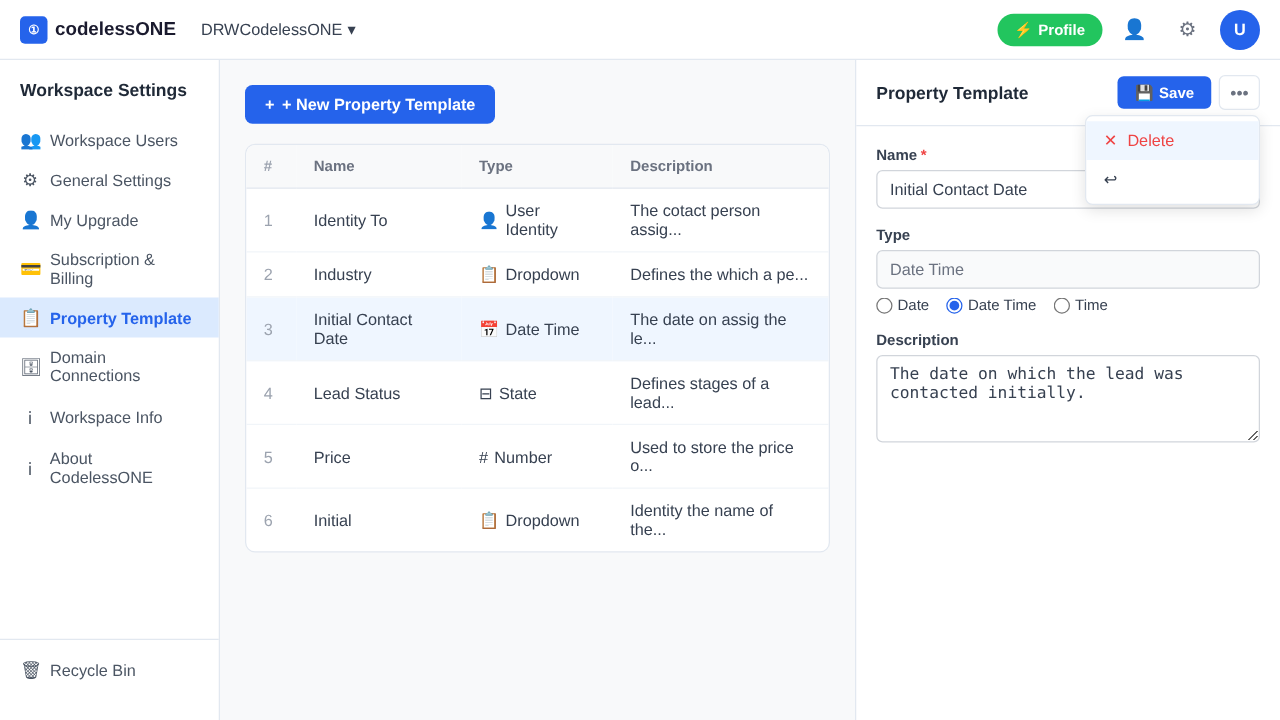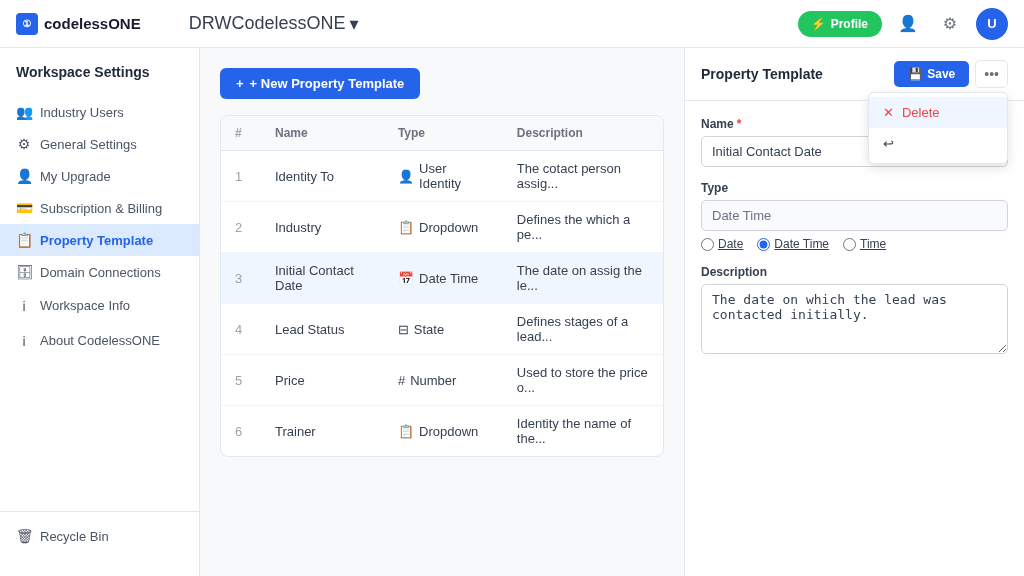--- a/index.html
+++ b/index.html
@@ -7,31 +7,31 @@
 
     
     .topnav {
       display: flex; align-items: center; justify-content: space-between;
       background: #fff; height: 48px; padding: 0 16px;
       border-bottom: 1px solid #e2e8f0;
     }
     .topnav-left { display: flex; align-items: center; gap: 12px; }
     .logo { display: flex; align-items: center; gap: 6px; font-weight: 700; font-size: 15px; color: #1a1a2e; }
     .logo-icon { width: 22px; height: 22px; background: #2563eb; border-radius: 4px; display: flex; align-items: center; justify-content: center; color: white; font-size: 10px; font-weight: 800; }
-    .workspace-selector { display: flex; align-items: center; gap: 4px; font-size: 18px; color: #374151; cursor: pointer; padding: 4px 8px; border-radius: 4px; margin-left: 28px; }
+    .workspace-selector { display: flex; align-items: center; gap: 4px; font-size: 13px; color: #374151; cursor: pointer; padding: 4px 8px; border-radius: 4px; }
     .topnav-right { display: flex; align-items: center; gap: 10px; }
     .upgrade-btn { background: #22c55e; color: white; border: none; border-radius: 20px; padding: 6px 14px; font-size: 12px; font-weight: 600; cursor: pointer; display: flex; align-items: center; gap: 4px; }
     .nav-icon-btn { width: 32px; height: 32px; border-radius: 50%; border: none; background: transparent; cursor: pointer; display: flex; align-items: center; justify-content: center; color: #6b7280; font-size: 16px; }
     .avatar-btn { width: 32px; height: 32px; border-radius: 50%; background: #2563eb; color: white; border: none; cursor: pointer; display: flex; align-items: center; justify-content: center; font-size: 13px; font-weight: 600; }
 
     
     .layout { display: flex; height: calc(576px - 48px); }
 
     
-    .sidebar { width: 200px; background: #fff; border-right: 1px solid #e2e8f0; padding: 16px 0; display: flex; flex-direction: column; }
+    .sidebar { width: 176px; background: #fff; border-right: 1px solid #e2e8f0; padding: 16px 0; display: flex; flex-direction: column; }
     .sidebar-title { font-size: 14px; font-weight: 700; color: #1f2937; padding: 0 16px 16px; }
     .sidebar-item { display: flex; align-items: center; gap: 8px; padding: 8px 16px; cursor: pointer; color: #4b5563; font-size: 13px; border-radius: 0; }
     .sidebar-item.active { background: #dbeafe; color: #2563eb; font-weight: 600; }
     .sidebar-item .si-icon { width: 16px; text-align: center; font-size: 14px; }
     .sidebar-spacer { flex: 1; }
     .sidebar-bottom { padding: 8px 0; border-top: 1px solid #e2e8f0; margin-top: 8px; }
 
     
     .main { flex: 1; padding: 20px; overflow: auto; background: #f8f9fa; }
     .new-btn { background: #2563eb; color: white; border: none; border-radius: 6px; padding: 8px 16px; font-size: 13px; font-weight: 600; cursor: pointer; display: flex; align-items: center; gap: 6px; margin-bottom: 16px; }
@@ -62,21 +62,21 @@
     .dropdown-item.active-item { background: #eff6ff; }
 
     
     .panel-body { padding: 16px; flex: 1; }
     .form-group { margin-bottom: 14px; }
     .form-label { font-size: 12px; font-weight: 600; color: #374151; margin-bottom: 5px; display: flex; align-items: center; gap: 3px; }
     .required { color: #ef4444; }
     .form-input { width: 100%; border: 1px solid #d1d5db; border-radius: 5px; padding: 7px 10px; font-size: 13px; color: #374151; background: #fff; }
     .form-input.readonly { background: #f9fafb; color: #6b7280; }
     .radio-group { display: flex; align-items: center; gap: 14px; margin-top: 6px; }
-    .radio-label { display: flex; align-items: center; gap: 4px; font-size: 12px; color: #374151; cursor: pointer; text-decoration: underline; }
+    .radio-label { display: flex; align-items: center; gap: 4px; font-size: 12px; color: #374151; cursor: pointer; }
     .radio-input { accent-color: #2563eb; }
     .form-textarea { width: 100%; border: 1px solid #d1d5db; border-radius: 5px; padding: 7px 10px; font-size: 13px; color: #374151; background: #fff; resize: vertical; min-height: 70px; }
   </style>
 </head>
 <body>
 
 <div class="topnav">
   <div class="topnav-left">
     <div class="logo">
       <div class="logo-icon">①</div>
@@ -104,21 +104,21 @@
   </div>
 </div>
 
 <div class="layout">
 
   <div class="sidebar">
     <div class="sidebar-title">Workspace Settings</div>
 
     <div class="sidebar-item">
       <span class="si-icon">👥</span>
-      <span>Industry Users</span>
+      <span>Workspace Users</span>
     </div>
     <div class="sidebar-item">
       <span class="si-icon">⚙</span>
       <span>General Settings</span>
     </div>
     <div class="sidebar-item">
       <span class="si-icon">👤</span>
       <span>My Upgrade</span>
     </div>
     <div class="sidebar-item">
@@ -218,21 +218,21 @@
       <td>
         <span class="type-badge">
           <span>#</span>
           Number
         </span>
       </td>
       <td>Used to store the price o...</td>
     </tr>
             <tr>
       <td class="col-num">6</td>
-      <td>Trainer</td>
+      <td>Initial</td>
       <td>
         <span class="type-badge">
           <span>📋</span>
           Dropdown
         </span>
       </td>
       <td>Identity the name of the...</td>
     </tr>
           </tbody>
       </table>

